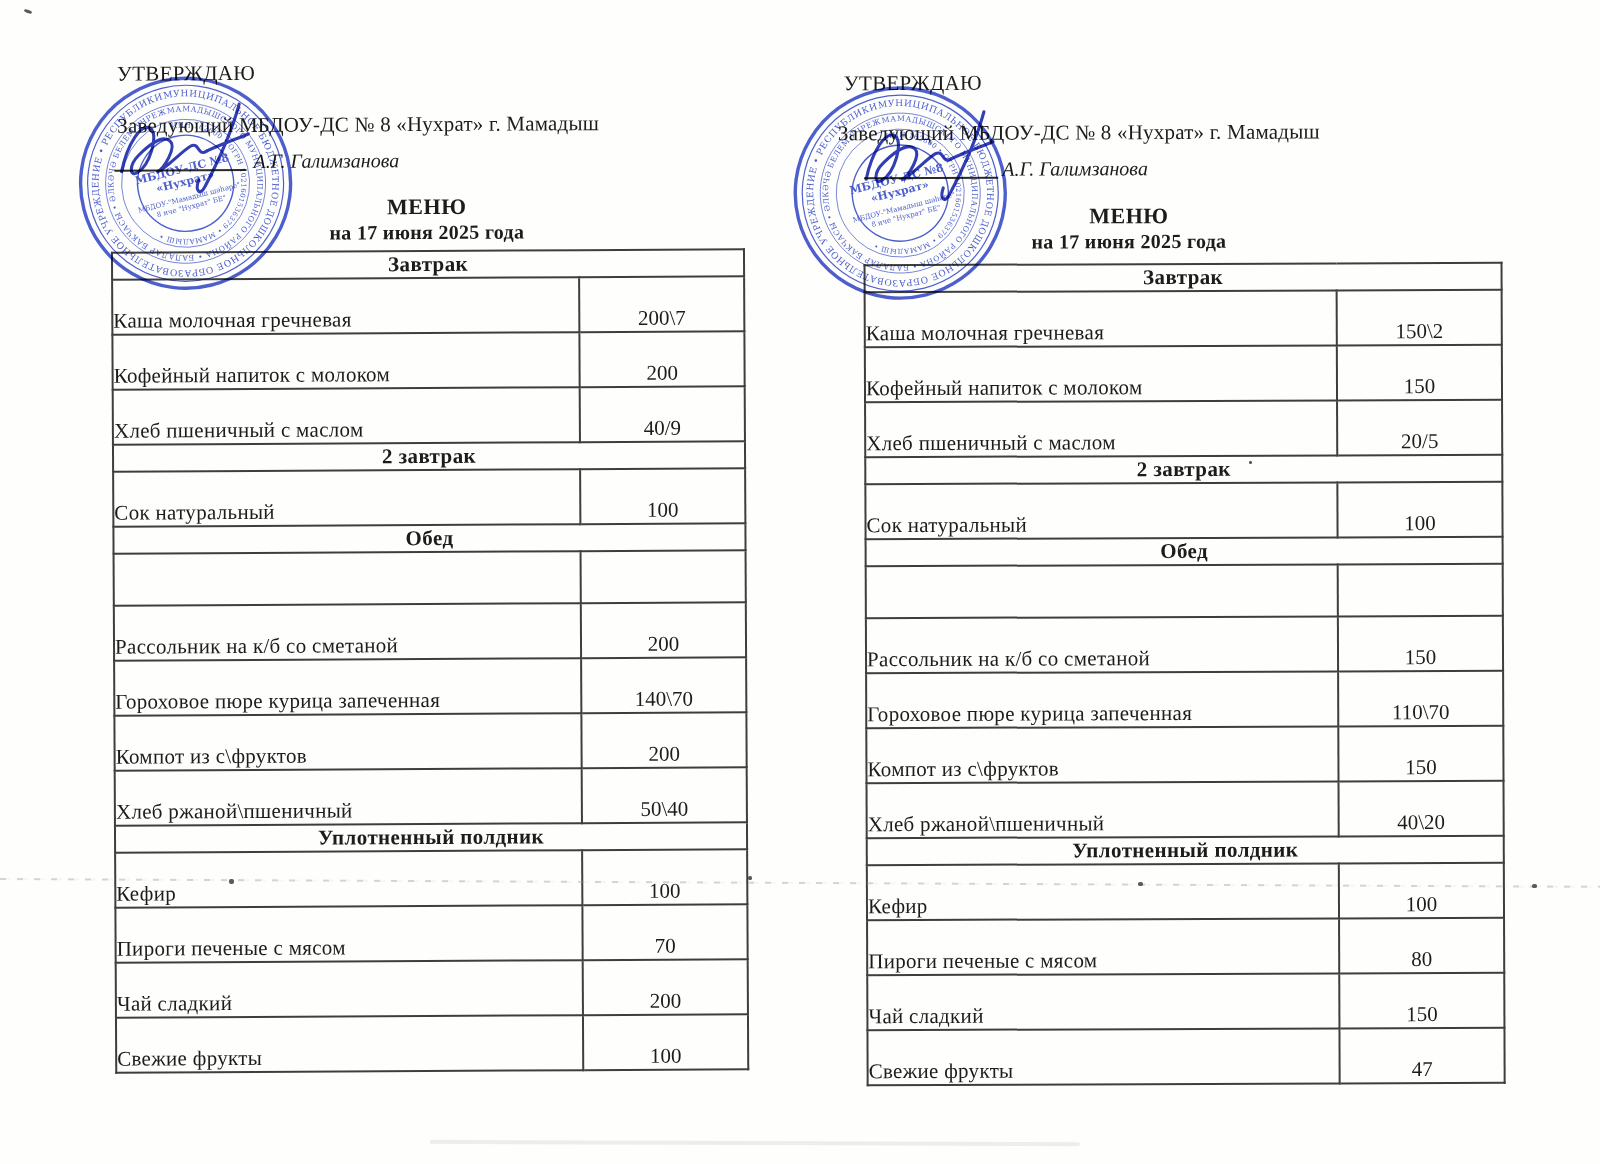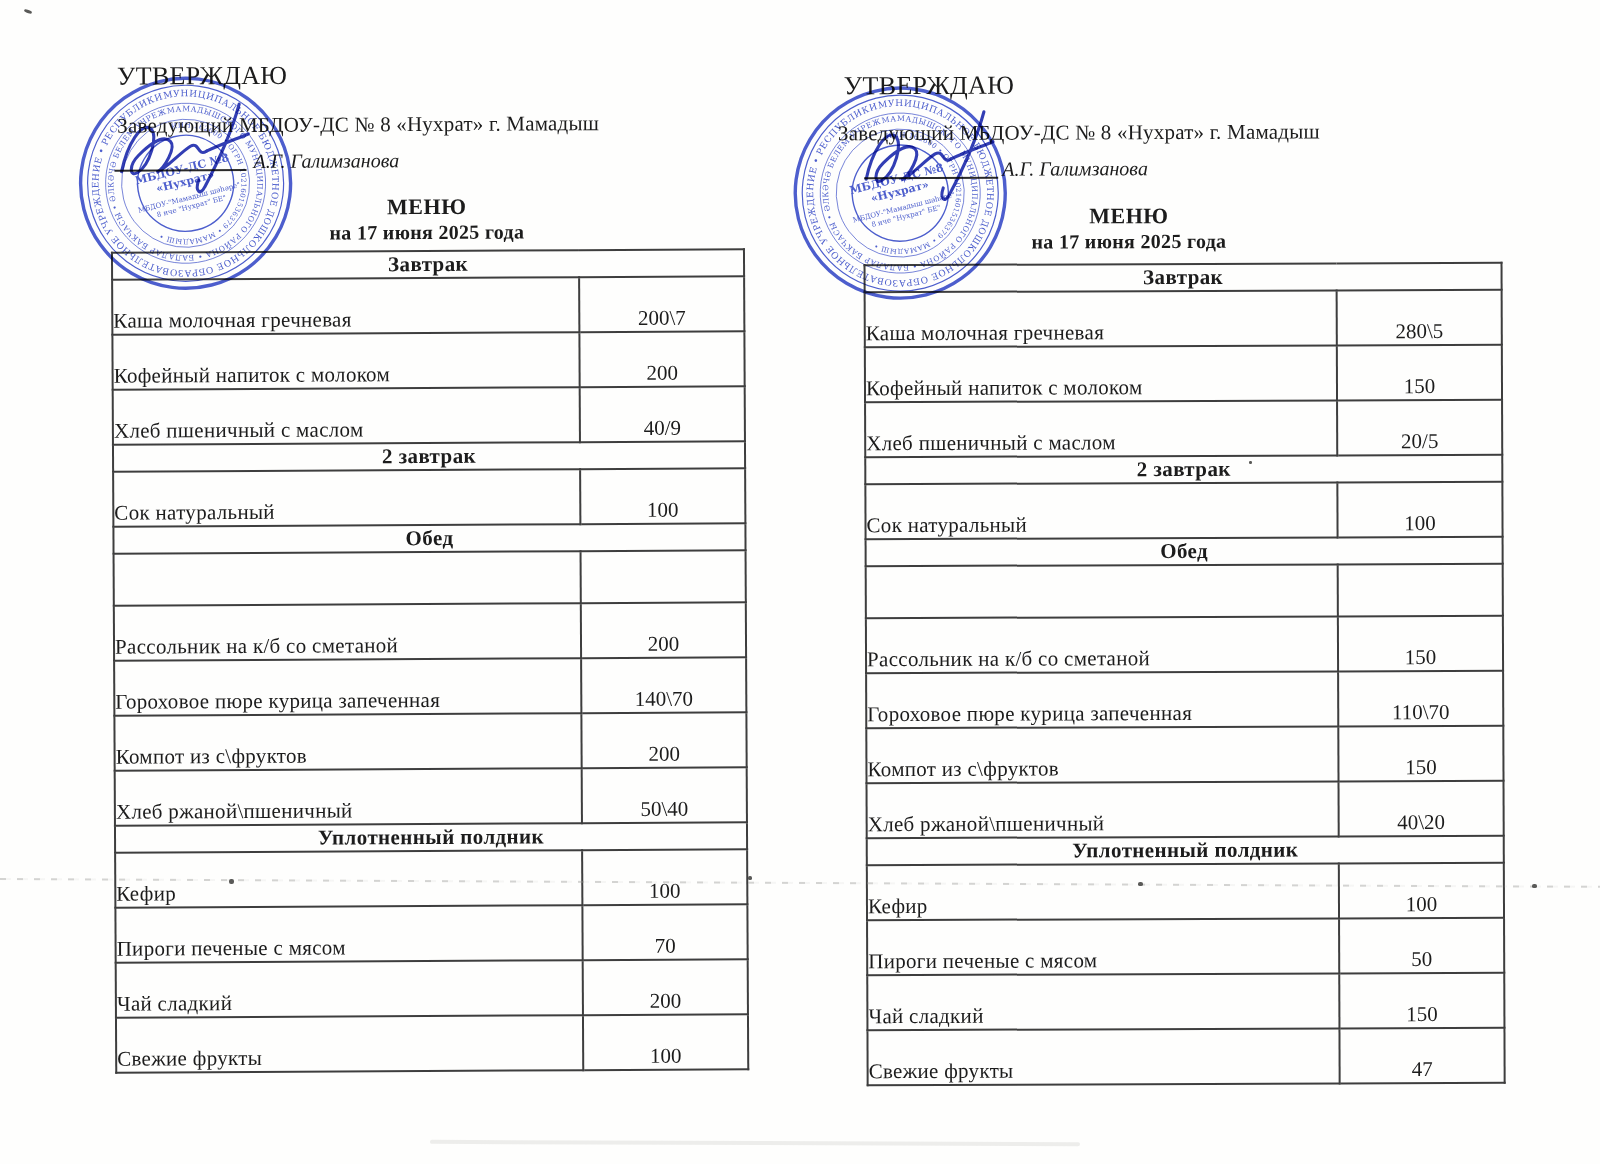--- a/index.html
+++ b/index.html
@@ -4,21 +4,21 @@
 <style>
   html,body{margin:0;padding:0;}
   body{
     width:1600px;height:1164px;position:relative;overflow:hidden;
     background:#fefefd;
     font-family:"Liberation Serif","DejaVu Serif",serif;
     color:#1c1c1c;
   }
   .abs{position:absolute;}
   
-  .approved{font-size:26px;letter-spacing:0.3px;}
+  .approved{font-size:21px;letter-spacing:0.3px;}
   .headline{font-size:21px;letter-spacing:0.2px;white-space:nowrap;}
   .signer{font-size:20px;font-style:italic;}
   .sig-underline{border-bottom:2px solid #2a2a2a;height:0;}
   .menu-title{font-size:22px;font-weight:bold;text-align:center;letter-spacing:0.5px;}
   .menu-date{font-size:20px;font-weight:bold;text-align:center;letter-spacing:0.3px;}
   
   table.menu-table{border-collapse:collapse;table-layout:fixed;background:transparent;}
   table.menu-table td{
     border:2px solid #3e3e3e;
     font-size:21px;
@@ -180,21 +180,21 @@
     <colgroup>
         <col style="width:472px">
         <col style="width:165px">
       </colgroup>
     <tbody>
         <tr class="section-row">
           <td colspan="2" class="section">Завтрак</td>
         </tr>
         <tr class="item-row">
           <td class="dish">Каша молочная гречневая</td>
-          <td class="portion">280\5</td>
+          <td class="portion">150\2</td>
         </tr>
         <tr class="item-row">
           <td class="dish">Кофейный напиток с молоком</td>
           <td class="portion">150</td>
         </tr>
         <tr class="item-row">
           <td class="dish">Хлеб пшеничный с маслом</td>
           <td class="portion">20/5</td>
         </tr>
         <tr class="section-row">
@@ -229,21 +229,21 @@
         </tr>
         <tr class="section-row">
           <td colspan="2" class="section">Уплотненный полдник</td>
         </tr>
         <tr class="item-row">
           <td class="dish">Кефир</td>
           <td class="portion">100</td>
         </tr>
         <tr class="item-row">
           <td class="dish">Пироги печеные с мясом</td>
-          <td class="portion">50</td>
+          <td class="portion">80</td>
         </tr>
         <tr class="item-row">
           <td class="dish">Чай сладкий</td>
           <td class="portion">150</td>
         </tr>
         <tr class="item-row">
           <td class="dish">Свежие фрукты</td>
           <td class="portion">47</td>
         </tr>
       </tbody>

